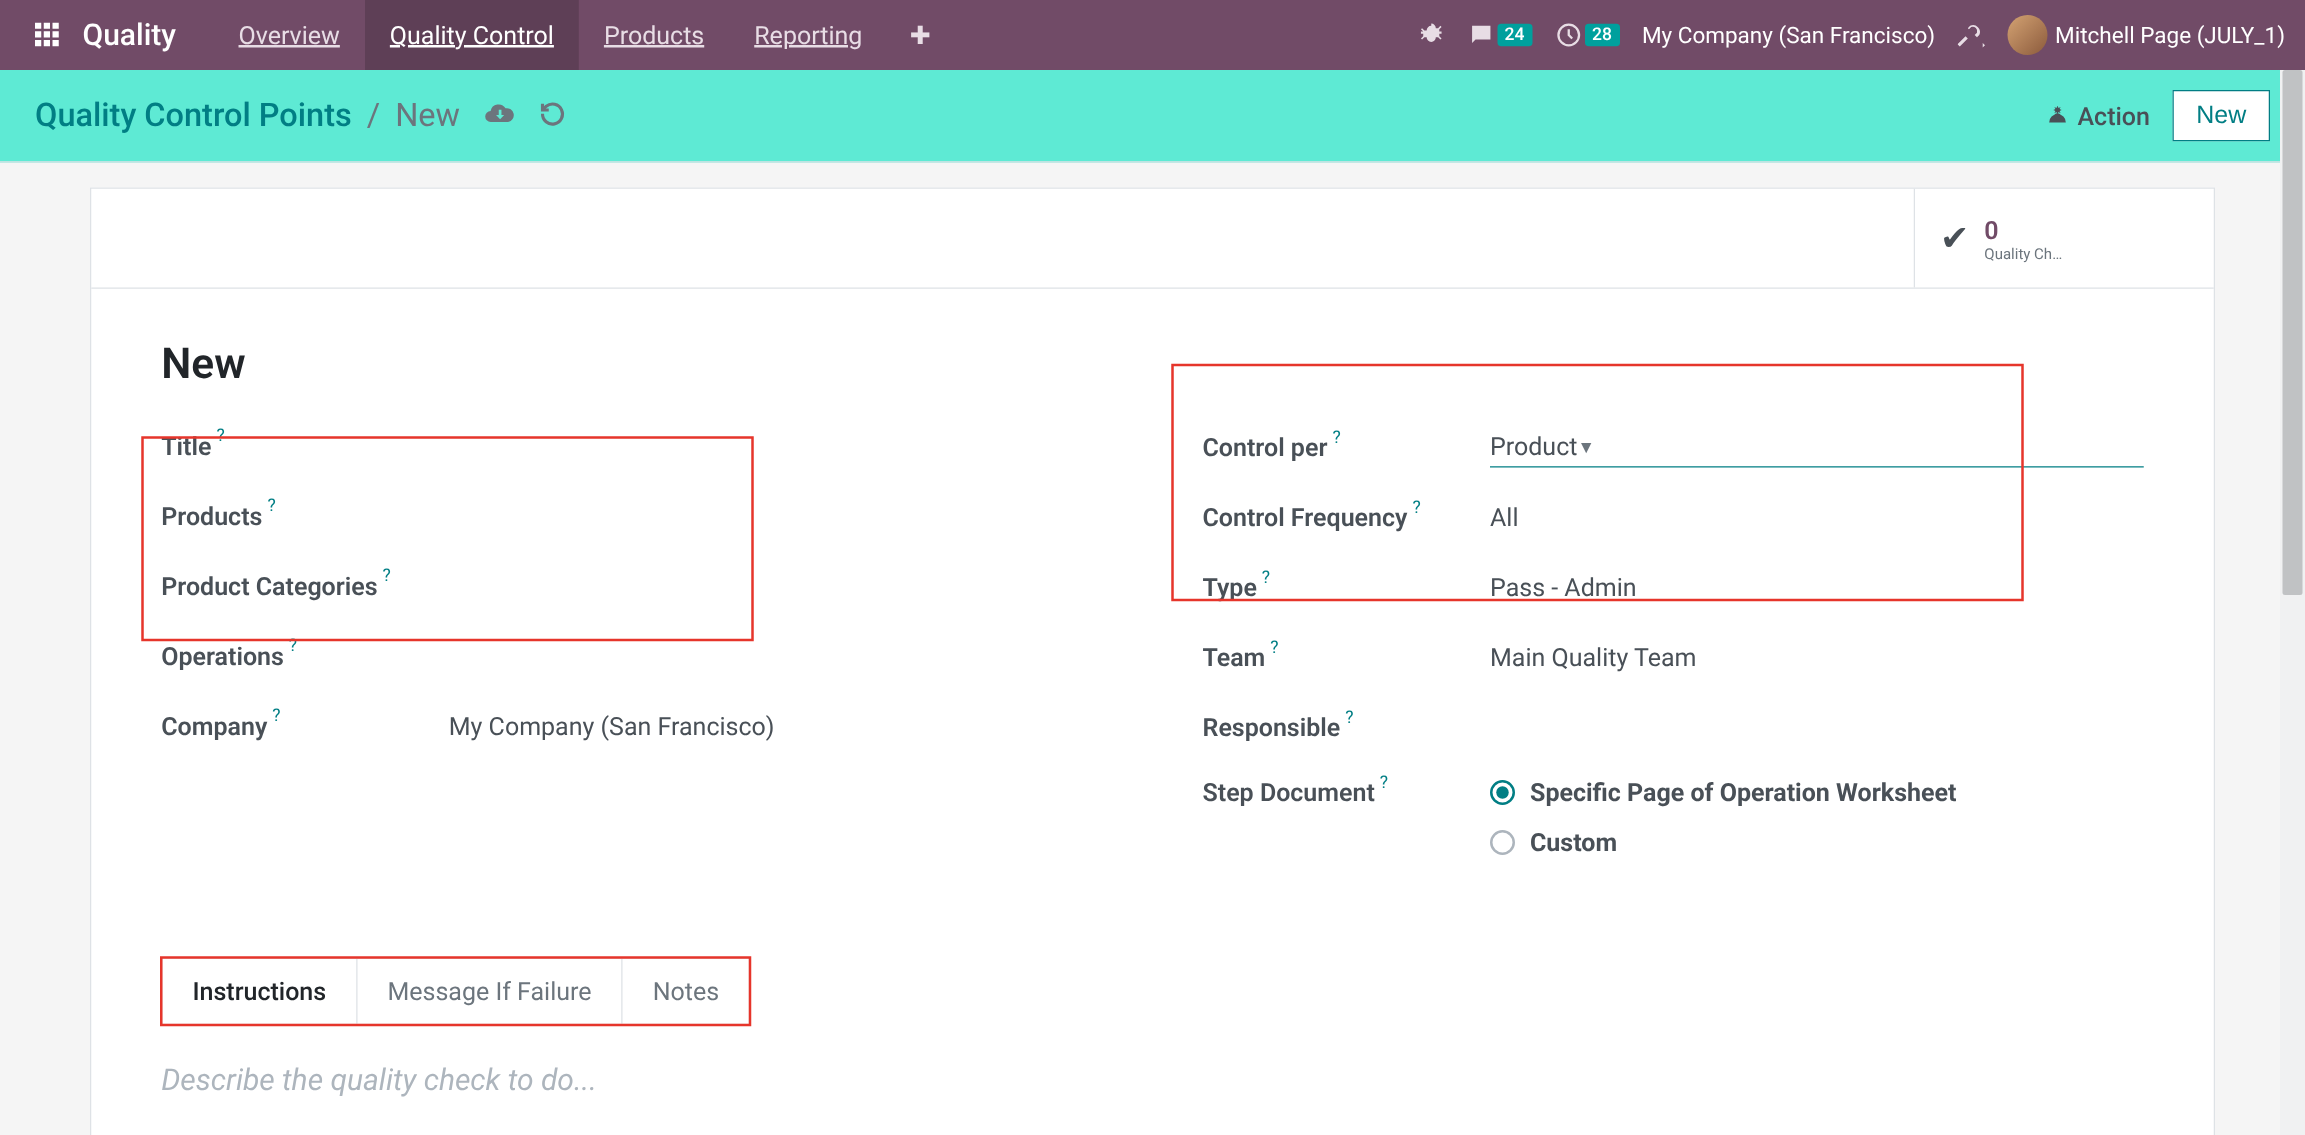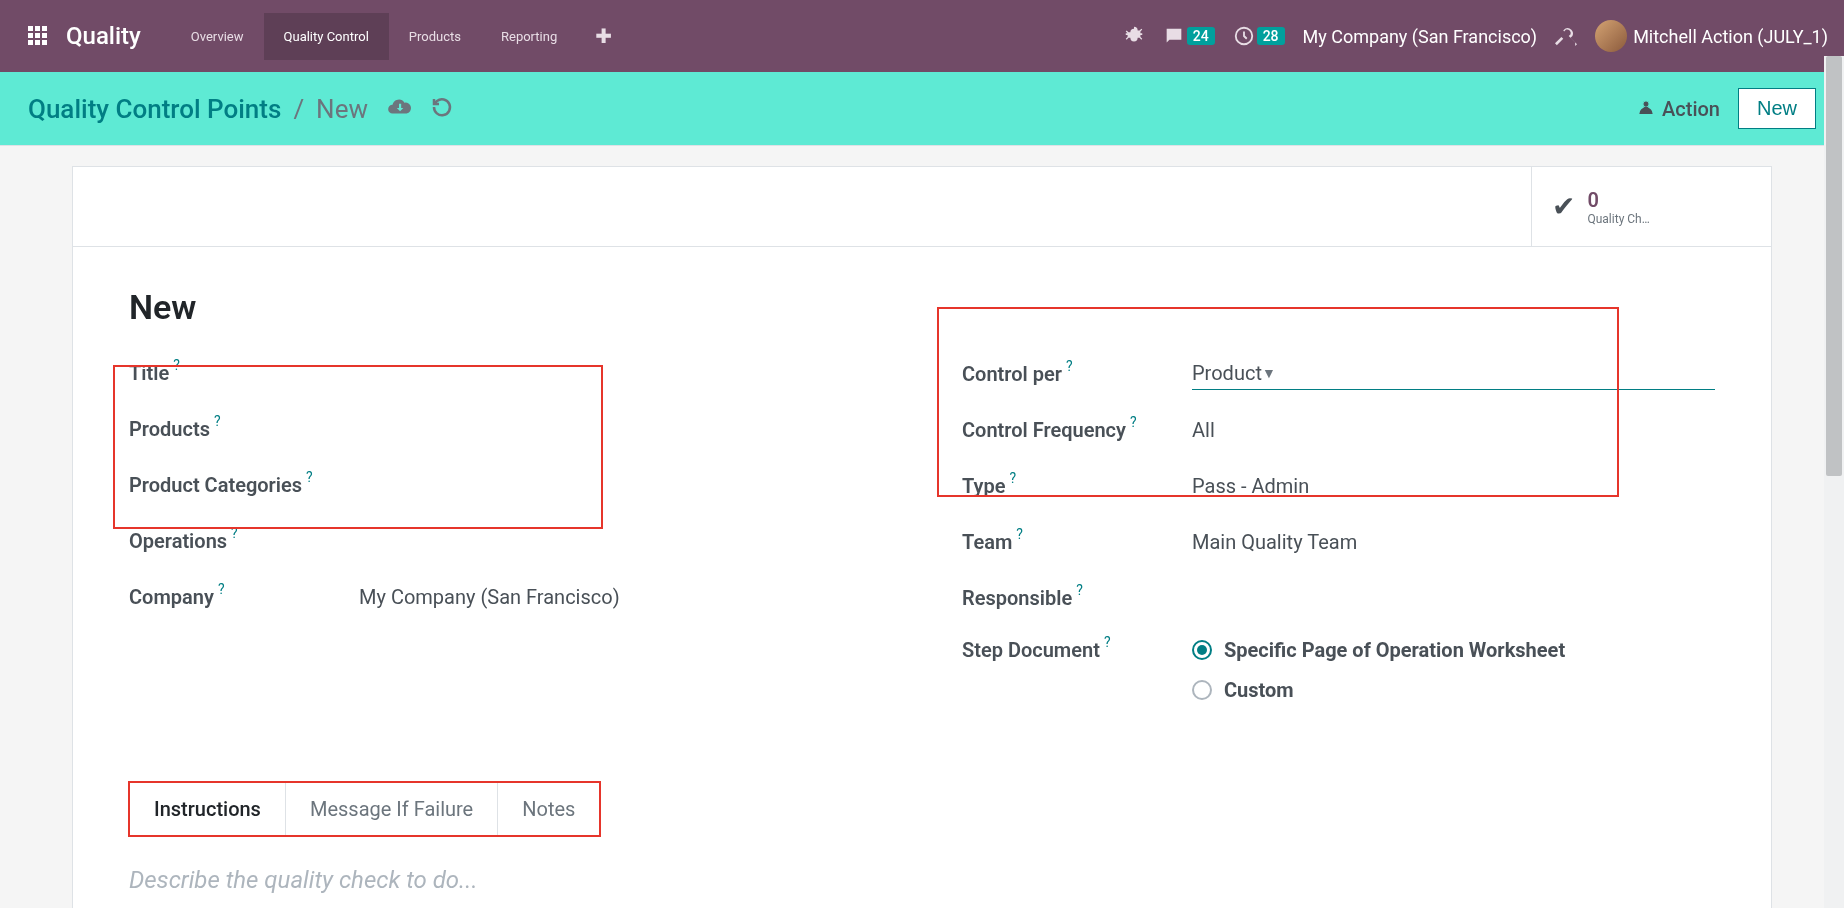--- a/index.html
+++ b/index.html
@@ -1,23 +1,23 @@
 <!DOCTYPE html>
 <html><head>
 <meta charset="utf-8">
 <style>
 * { box-sizing: border-box; margin: 0; padding: 0; }
 body { font-family: -apple-system, BlinkMacSystemFont, "Segoe UI", Roboto, sans-serif; background: #f5f5f5; width: 1844px; height: 908px; overflow: hidden; position: relative; }
 
 
-.navbar { background: #714b67; height: 72px; display: flex; align-items: center; color: #fff; padding: 0 10px; }
+.navbar { background: #714b67; height: 56px; display: flex; align-items: center; color: #fff; padding: 0 10px; }
 .nav-left { display: flex; align-items: center; gap: 0; }
 .apps-icon { width: 28px; height: 28px; margin: 0 14px; display:flex; align-items:center; justify-content:center; cursor:pointer;}
 .brand { font-size: 24px; font-weight: 500; margin-right: 30px; color:#fff;}
-.nav-item { padding: 16px 20px; font-size: 13px; color: #e8dde5; cursor: pointer; }
+.nav-item { padding: 16px 20px; font-size: 20px; color: #e8dde5; cursor: pointer; text-decoration: underline; }
 .nav-item.active { background: #5e3f56; color: #fff; }
 .nav-plus { padding: 0 18px; font-size: 20px; color:#e8dde5; cursor:pointer;}
 .nav-right { margin-left: auto; display: flex; align-items: center; gap: 18px; padding-right: 6px;}
 .nav-icon { display:flex; align-items:center; cursor:pointer; color:#e8dde5; position:relative;}
 .badge { background:#00a09d; color:#fff; font-size:14px; padding:1px 6px; border-radius:3px; font-weight:500; margin-left:2px;}
 .company { font-size: 18px; color:#fff;}
 .avatar { width: 32px; height: 32px; border-radius: 50%; background: linear-gradient(135deg,#d4a373,#8b5a3c); display:inline-block; margin-right:6px;}
 .user-block { display:flex; align-items:center; cursor:pointer;}
 
 
@@ -117,21 +117,21 @@
       <span class="badge">28</span>
     </div>
     <div class="company">My Company (San Francisco)</div>
     <div class="nav-icon">
       <svg width="22" height="22" viewBox="0 0 24 24" fill="#e8dde5">
           <path d="M22 19l-7-7 2-2a4 4 0 0 0-5-5l-2 2-1-1 2-2a6 6 0 0 1 8 8l-2 2 7 7-2 2zM2 22l7-7-2-2-7 7 2 2z"></path>
         </svg>
     </div>
     <div class="user-block">
       <span class="avatar"></span>
-      <span style="font-size:18px;">Mitchell Action (JULY_1)</span>
+      <span style="font-size:18px;">Mitchell Page (JULY_1)</span>
     </div>
   </div>
 </div>
 
 <div class="control-panel">
   <div class="breadcrumb">
     <span class="bc-link">Quality Control Points</span>
     <span class="bc-sep">/</span>
     <span class="bc-current">New</span>
   </div>

